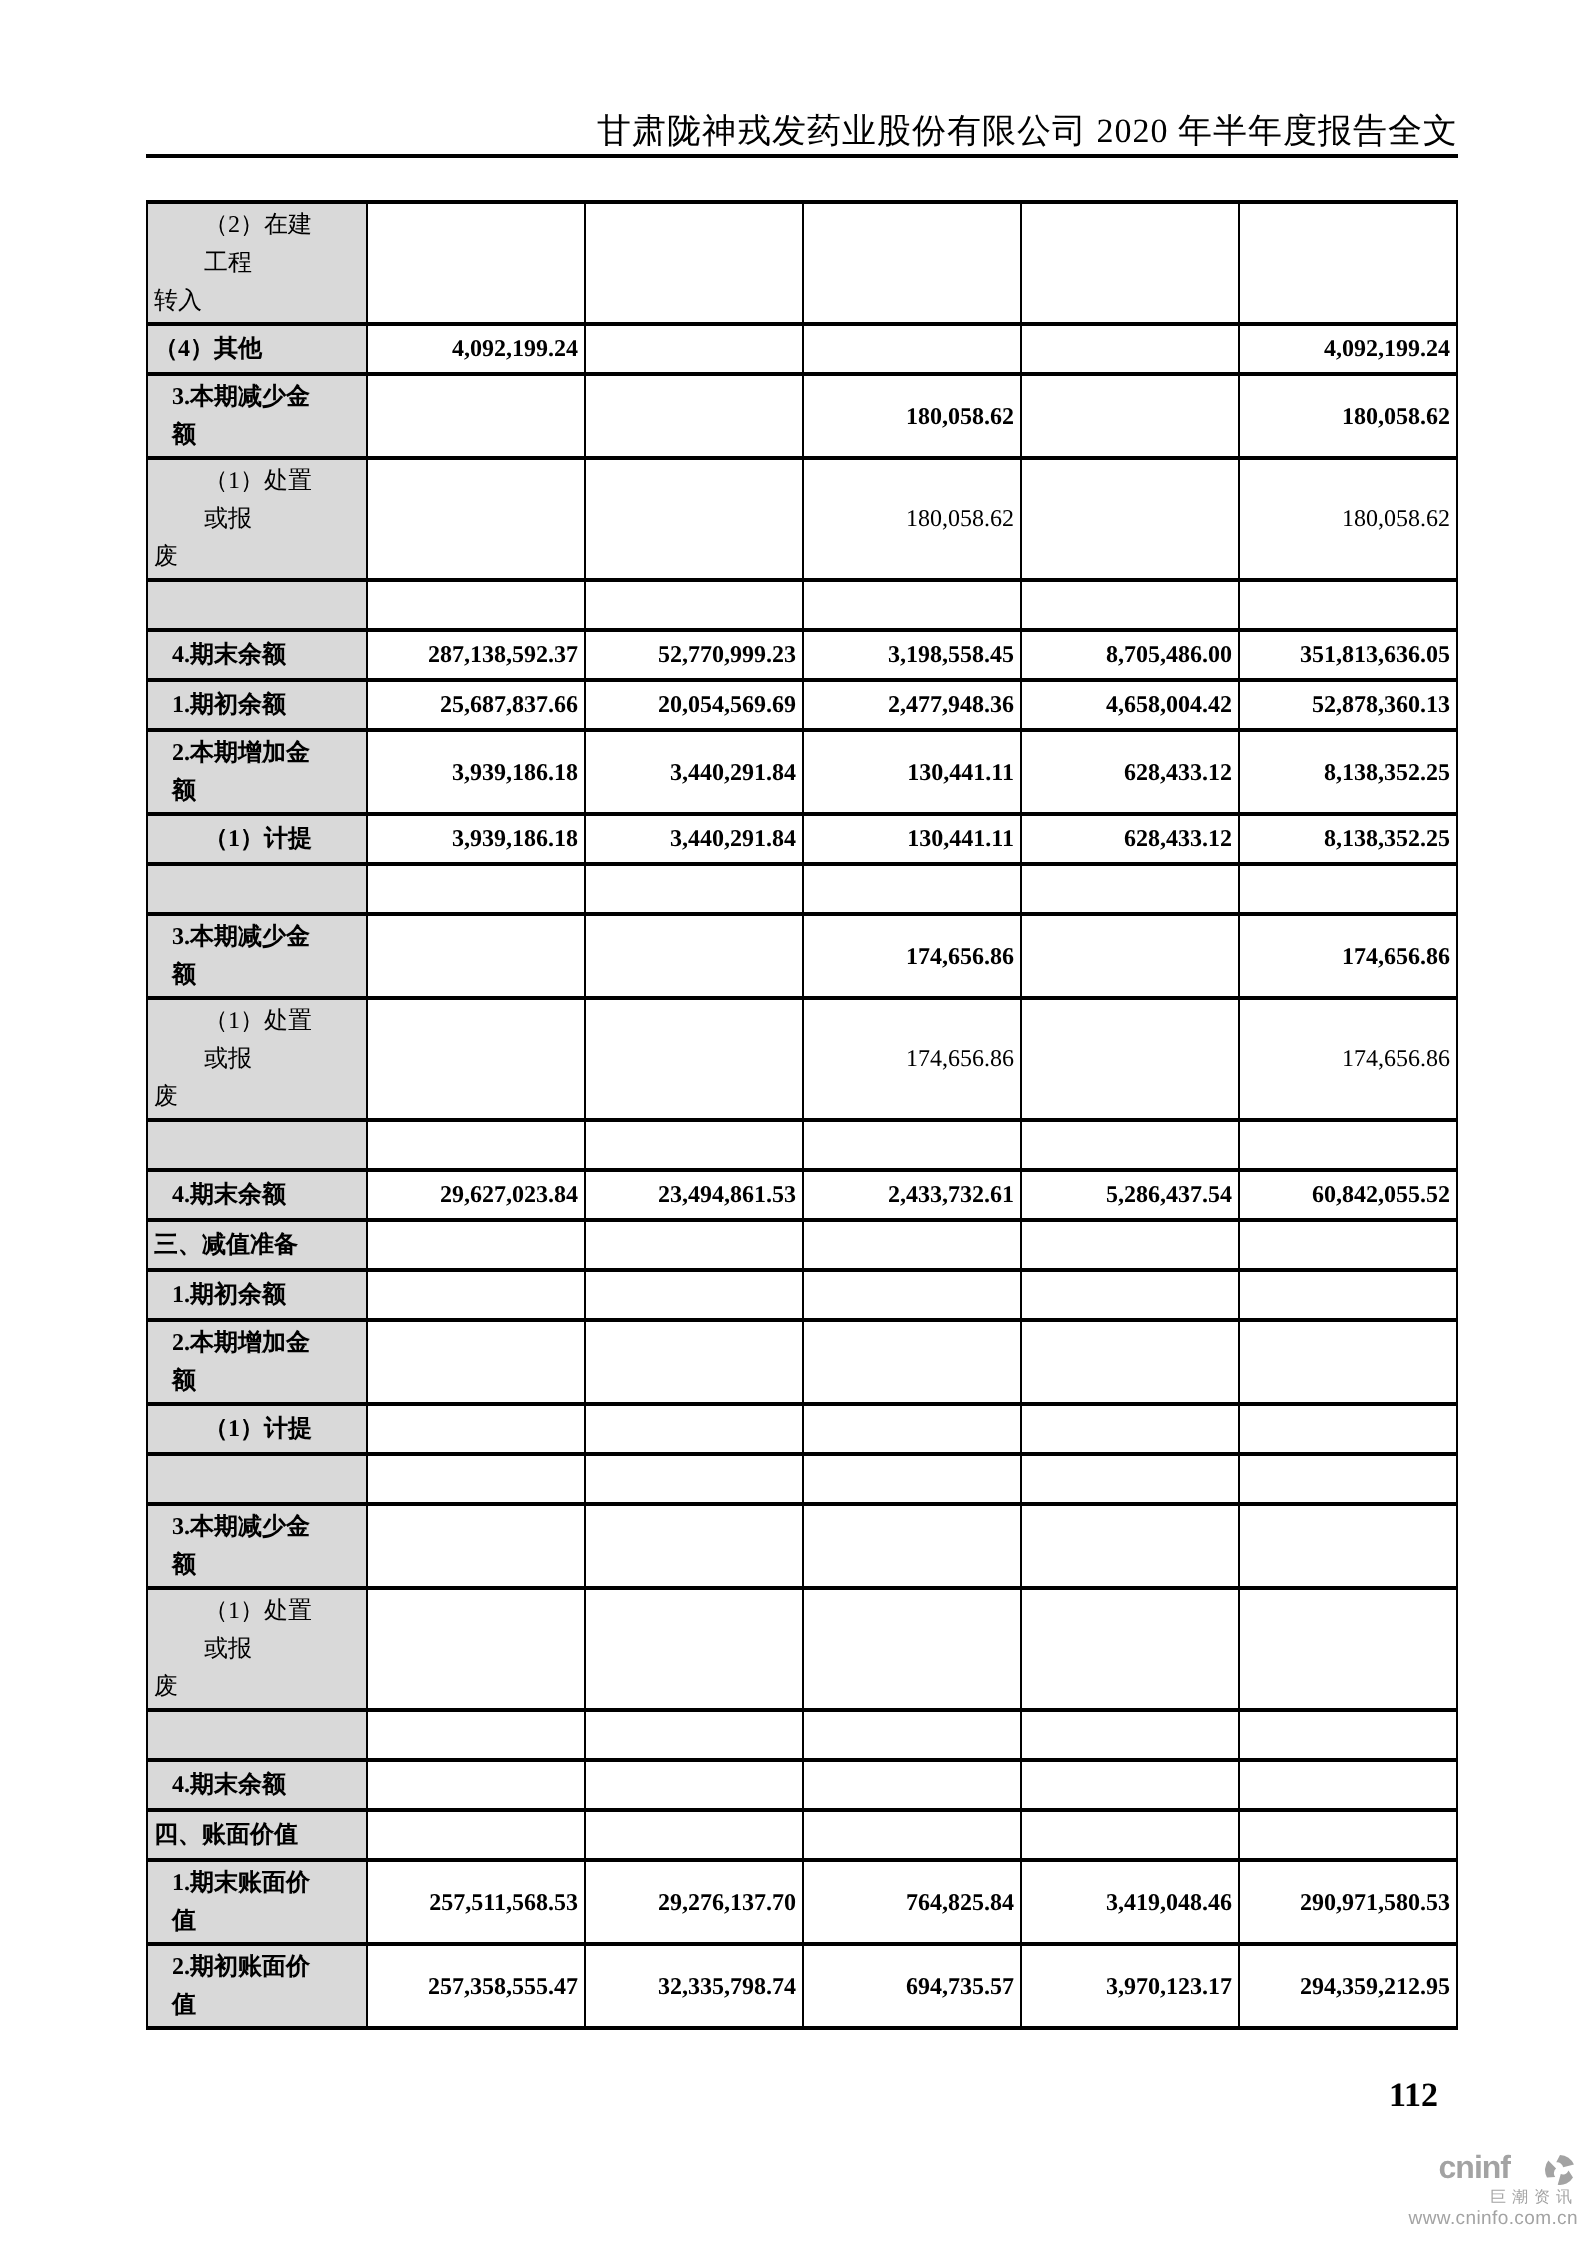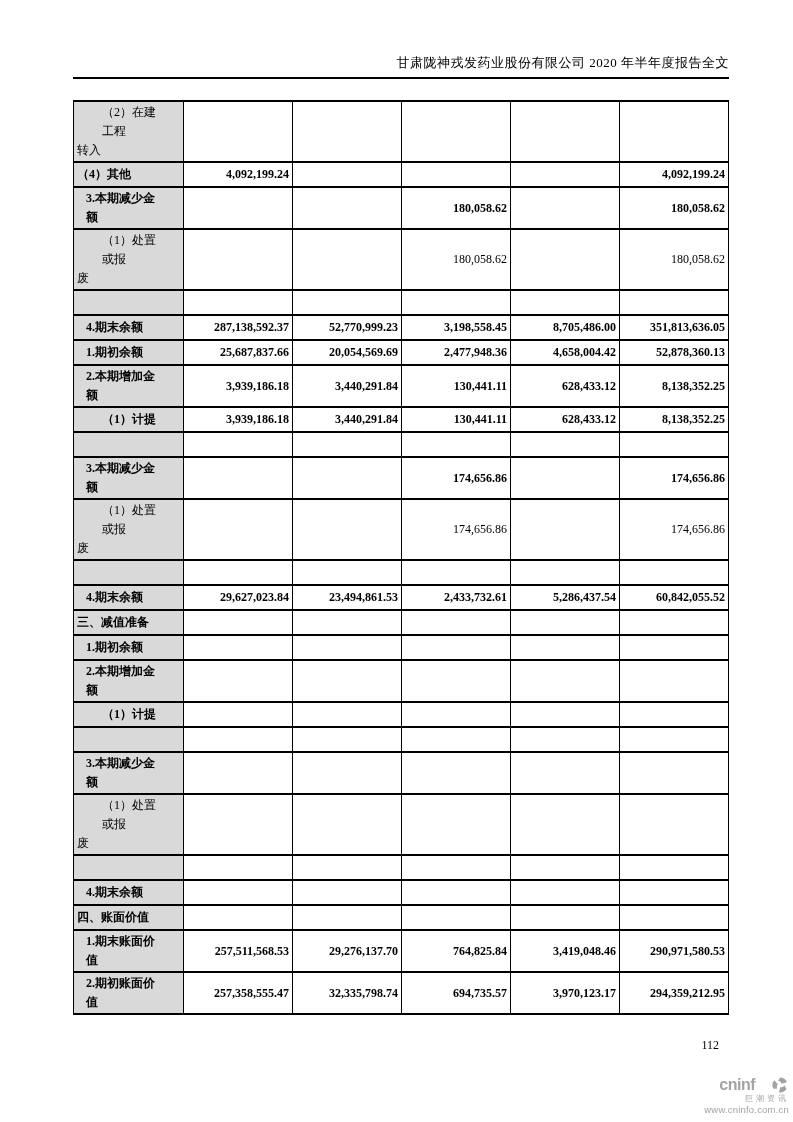--- a/index.html
+++ b/index.html
@@ -6,21 +6,21 @@
   html, body { background: #ffffff; }
   body {
     width: 793px; height: 1122px;
     position: relative;
     font-family: "Liberation Serif", "DejaVu Serif", serif;
     color: #000;
     overflow: hidden;
   }
   .page-header {
     position: absolute; top: 54px; left: 73px; width: 656px;
-    text-align: right; font-size: 13px; letter-spacing: 0.5px;
+    text-align: right; font-size: 17px; letter-spacing: 0.5px;
     white-space: nowrap;
   }
   .header-rule {
     position: absolute; top: 77px; left: 73px; width: 656px; height: 2px;
     background: #000;
   }
   table.fin-table {
     position: absolute; top: 100px; left: 73px; width: 655px;
     border-collapse: collapse; table-layout: fixed;
   }
@@ -33,21 +33,21 @@
   tr.single { height: 25px; font-weight: bold; }
   tr.double { height: 42px; }
   td.lbl { background: #d9d9d9; padding: 1px 18px 1px 2px; }
   td.val { text-align: right; padding: 1px 3px 1px 1px; font-variant-numeric: tabular-nums; }
   .lbl-line { line-height: 19px; }
   .lbl-line.ind-0 { padding-left: 1px; }
   .lbl-line.ind-1 { padding-left: 10px; }
   .lbl-line.ind-2 { padding-left: 26px; }
   .page-number {
     position: absolute; top: 1038px; left: 73px; width: 646px;
-    text-align: right; font-size: 12px;
+    text-align: right; font-size: 17px; font-weight: bold;
   }
   .cninfo-logo {
     position: absolute; top: 1076px; right: 4px;
     text-align: right; color: #a3a3a3;
     font-family: "Liberation Sans", "DejaVu Sans", sans-serif;
     line-height: 1;
   }
   .logo-top {
     display: flex; align-items: center; justify-content: flex-end; gap: 16px;
   }

